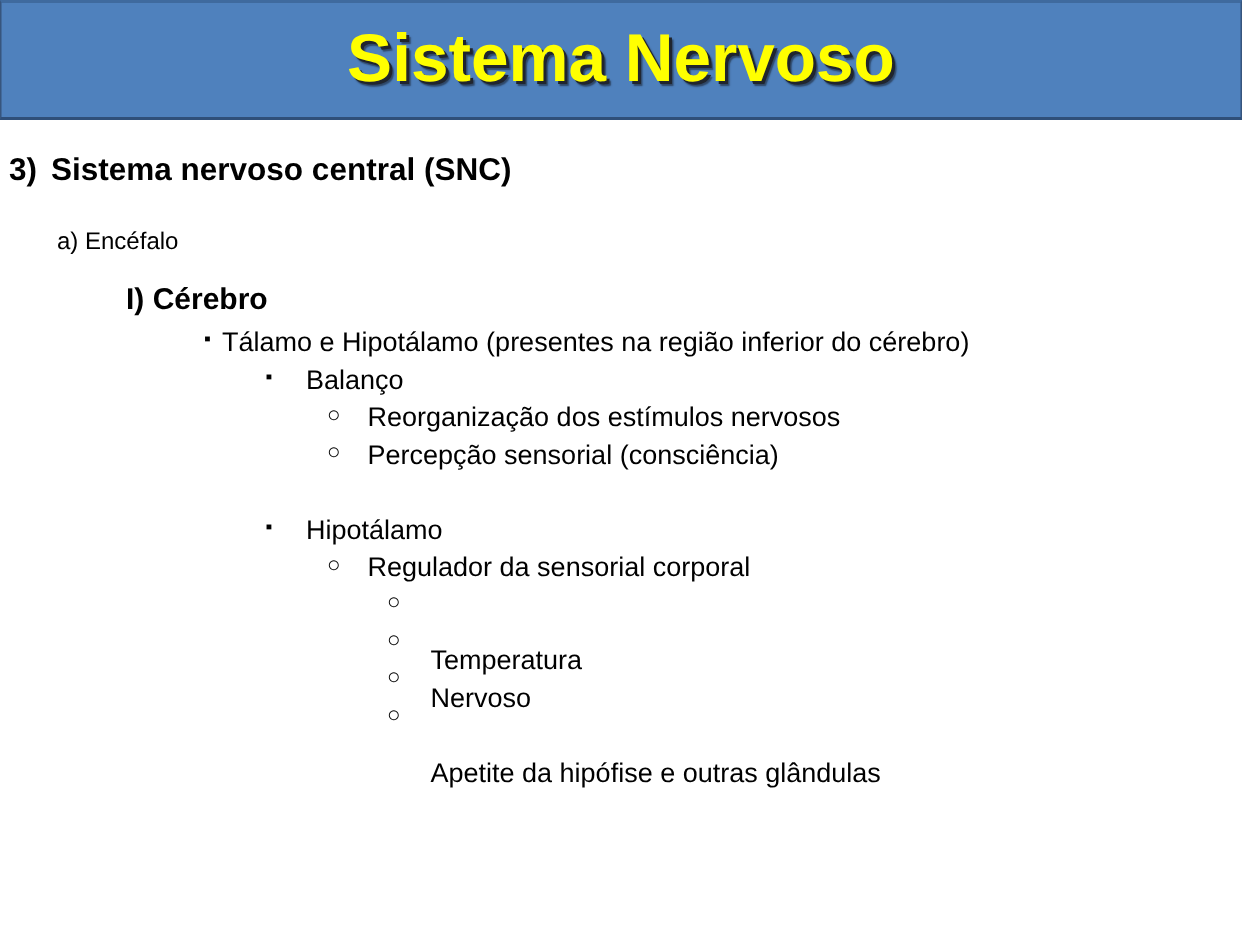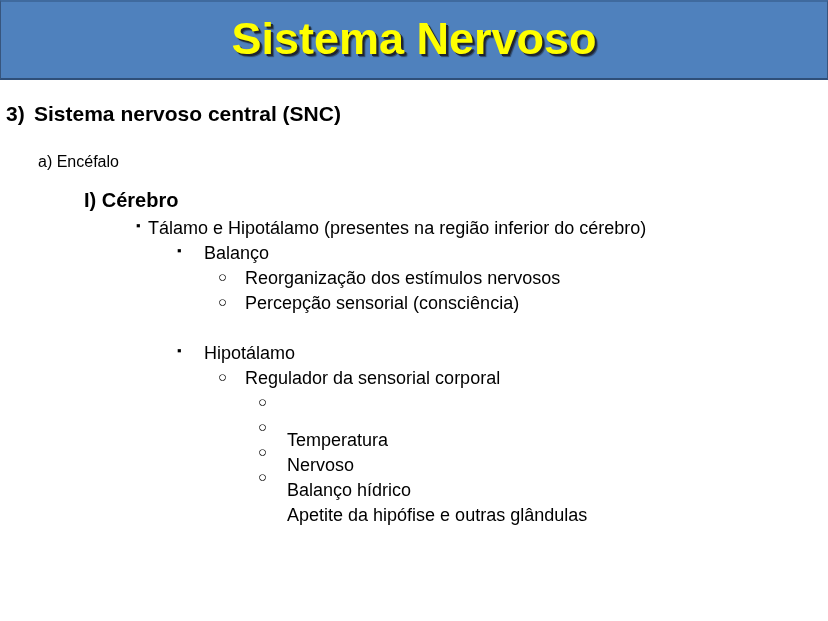--- a/index.html
+++ b/index.html
@@ -165,21 +165,20 @@
     <span class="txt">Temperatura</span>
   </div>
 
   <div class="row b4" style="top:338px;">
     <span class="bullet ci">○</span>
     <span class="txt">Nervoso</span>
   </div>
 
   <div class="row b4" style="top:363px;">
     <span class="bullet ci">○</span>
-    <span class="txt">Balanço hídrico</span>
   </div>
 
   <div class="row b4" style="top:388px;">
     <span class="bullet ci">○</span>
     <span class="txt">Apetite da hipófise e outras glândulas</span>
   </div>
 
 </div>
 
 </body></html>

